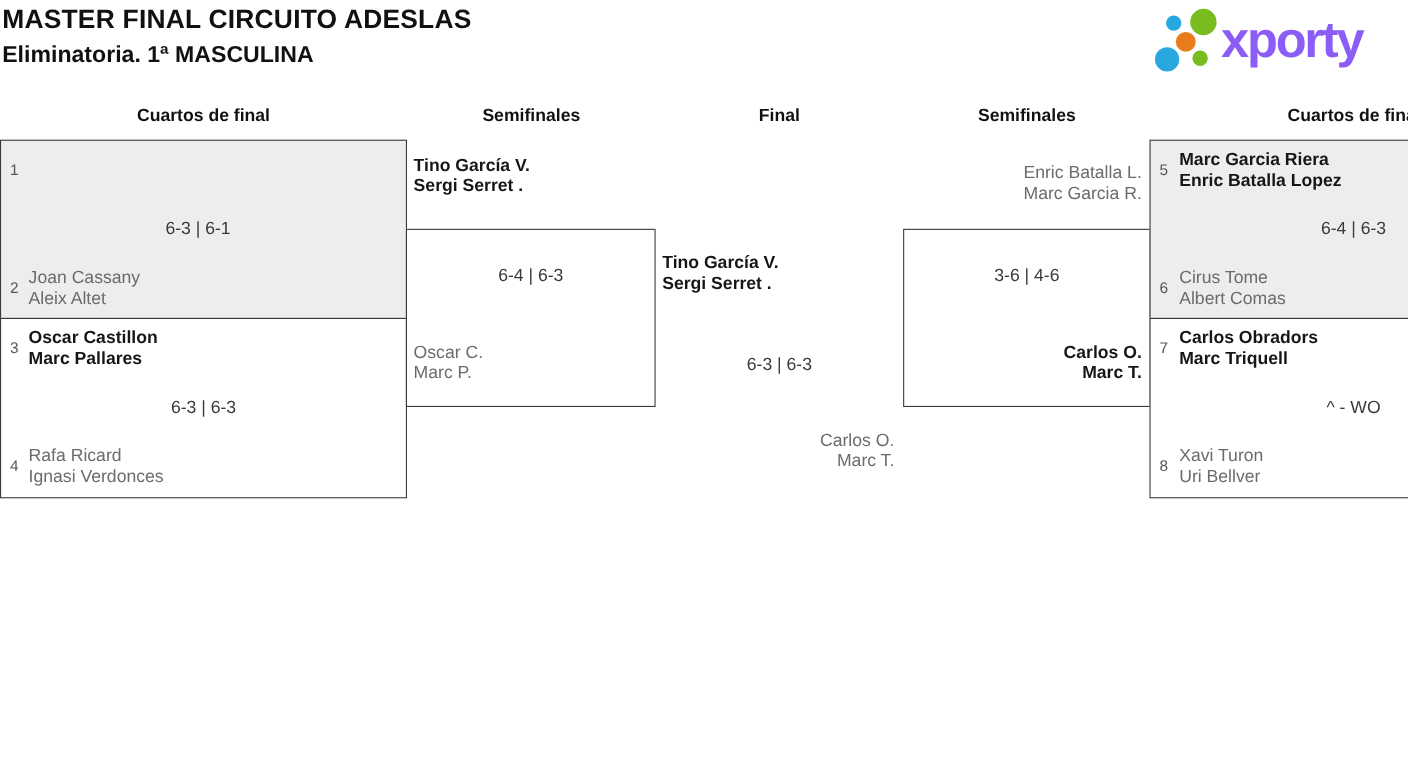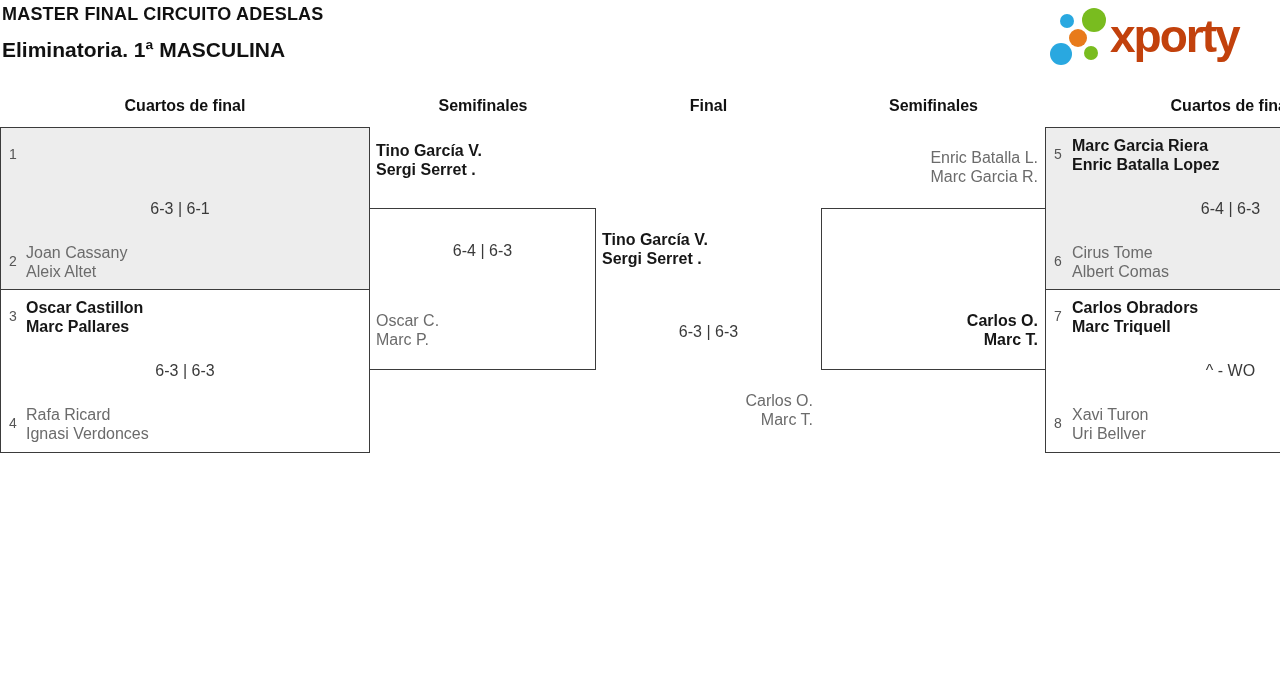--- a/index.html
+++ b/index.html
@@ -1,24 +1,24 @@
 <!DOCTYPE html>
 <html><head>
 <meta charset="utf-8">
 <style>
   html,body{margin:0;padding:0;}
   body{width:1280px;height:697px;background:#ffffff;font-family:"Liberation Sans","DejaVu Sans",sans-serif;}
   .page{position:relative;width:1280px;height:697px;overflow:hidden;background:#fff;}
 
-  .title{position:absolute;left:2px;top:4px;font-size:18px;font-weight:700;color:#111;letter-spacing:.2px;white-space:nowrap;}
+  .title{position:absolute;left:2px;top:4px;font-size:24px;font-weight:700;color:#111;letter-spacing:.2px;white-space:nowrap;}
   .subtitle{position:absolute;left:2px;top:38px;font-size:21px;font-weight:700;color:#111;white-space:nowrap;}
 
   
   .dot{position:absolute;border-radius:50%;}
-  .logo-text{position:absolute;left:1110px;top:9px;font-size:46px;font-weight:800;color:#c2410c;letter-spacing:-2px;white-space:nowrap;}
+  .logo-text{position:absolute;left:1110px;top:9px;font-size:46px;font-weight:800;color:#8b5cf6;letter-spacing:-2px;white-space:nowrap;}
 
   .col-header{position:absolute;top:97px;font-size:16px;font-weight:700;color:#111;text-align:center;white-space:nowrap;}
 
   .box{position:absolute;border:1px solid #3b3b3b;box-sizing:border-box;background:#fff;}
   .box.shaded{background:#ededed;}
 
   .seed{position:absolute;width:18px;font-size:14px;color:#555;text-align:center;white-space:nowrap;}
   .pair{position:absolute;font-size:16px;line-height:19px;white-space:nowrap;}
   .pair.winner{font-weight:700;color:#161616;}
   .pair.loser{font-weight:400;color:#6b6b6b;}
@@ -92,20 +92,21 @@
   <div class="score" style="left:596px;width:225px;top:323px;">6-3 | 6-3</div>
   <div class="pair loser right" style="left:596px;width:217px;top:391px;">
     <div>Carlos O.</div>
     <div>Marc T.</div>
   </div>
 
   <div class="pair loser right" style="left:821px;width:217px;top:148px;">
     <div>Enric Batalla L.</div>
     <div>Marc Garcia R.</div>
   </div>
+  <div class="score" style="left:821px;width:225px;top:242px;">3-6 | 4-6</div>
   <div class="pair winner right" style="left:821px;width:217px;top:311px;">
     <div>Carlos O.</div>
     <div>Marc T.</div>
   </div>
 
   <div class="seed" style="left:1049px;top:146px;">5</div>
   <div class="pair winner" style="left:1072px;top:136px;">
     <div>Marc Garcia Riera</div>
     <div>Enric Batalla Lopez</div>
   </div>

